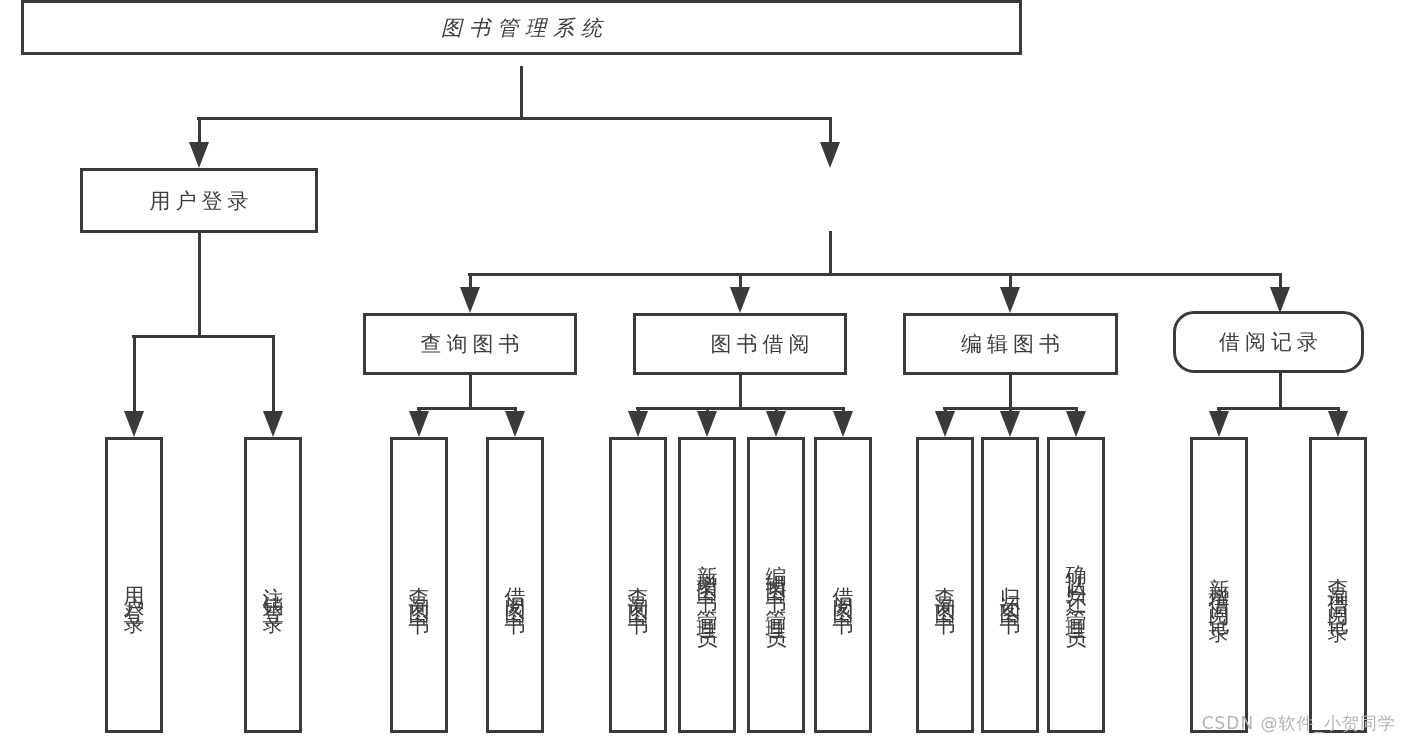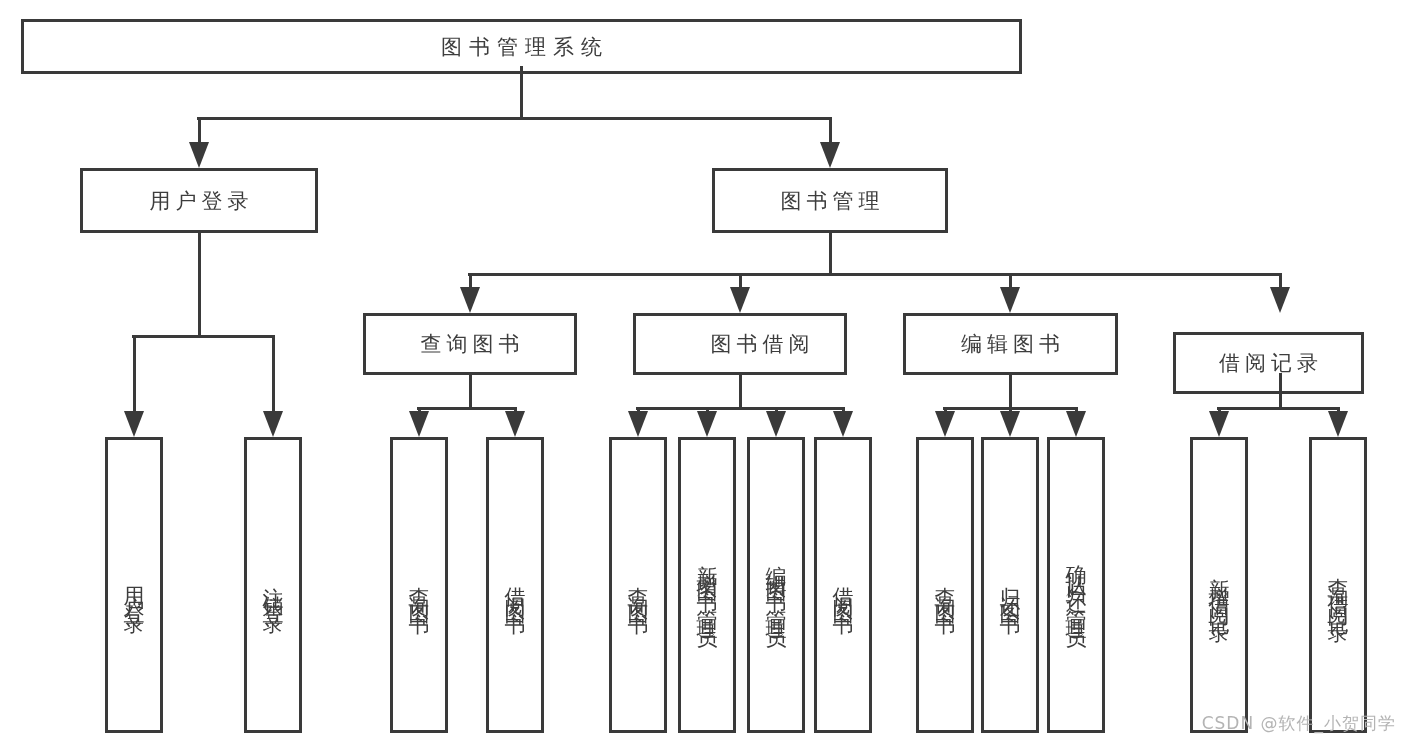--- a/index.html
+++ b/index.html
@@ -55,29 +55,28 @@
     letter-spacing:1px;
     color:var(--wm);
     z-index:5;
   }
 </style>
 </head>
 <body>
 
 <div class="stage">
 
-  <div class="box title" style="left:21px;top:19px;width:1001px;height:55px;">图书管理系统</div>
+  <div class="box title" style="left:21px;top:0;width:1001px;height:55px;font-style:italic;">图书管理系统</div>
 
   <div class="box" style="left:80px;top:168px;width:238px;height:65px;">用户登录</div>
-  <div class="box" style="left:712px;top:168px;width:236px;height:65px;">图书管理</div>
 
   <div class="box" style="left:363px;top:313px;width:214px;height:62px;">查询图书</div>
   <div class="box" style="left:633px;top:313px;width:214px;height:62px;padding-left:45px;">图书借阅</div>
   <div class="box" style="left:903px;top:313px;width:215px;height:62px;">编辑图书</div>
-  <div class="box" style="left:1173px;top:332px;width:191px;height:62px;">借阅记录</div>
+  <div class="box" style="left:1173px;top:311px;width:191px;height:62px;border-radius:21px;">借阅记录</div>
 
   <div class="box v" style="left:105px;top:437px;width:58px;height:296px;">用户登录</div>
   <div class="box v" style="left:244px;top:437px;width:58px;height:296px;">注销登录</div>
 
   <div class="box v" style="left:390px;top:437px;width:58px;height:296px;">查询图书</div>
   <div class="box v" style="left:486px;top:437px;width:58px;height:296px;">借阅图书</div>
 
   <div class="box v" style="left:609px;top:437px;width:58px;height:296px;">查询图书</div>
   <div class="box v" style="left:678px;top:437px;width:58px;height:296px;">新增图书（管理员）</div>
   <div class="box v" style="left:747px;top:437px;width:58px;height:296px;">编辑图书（管理员）</div>

